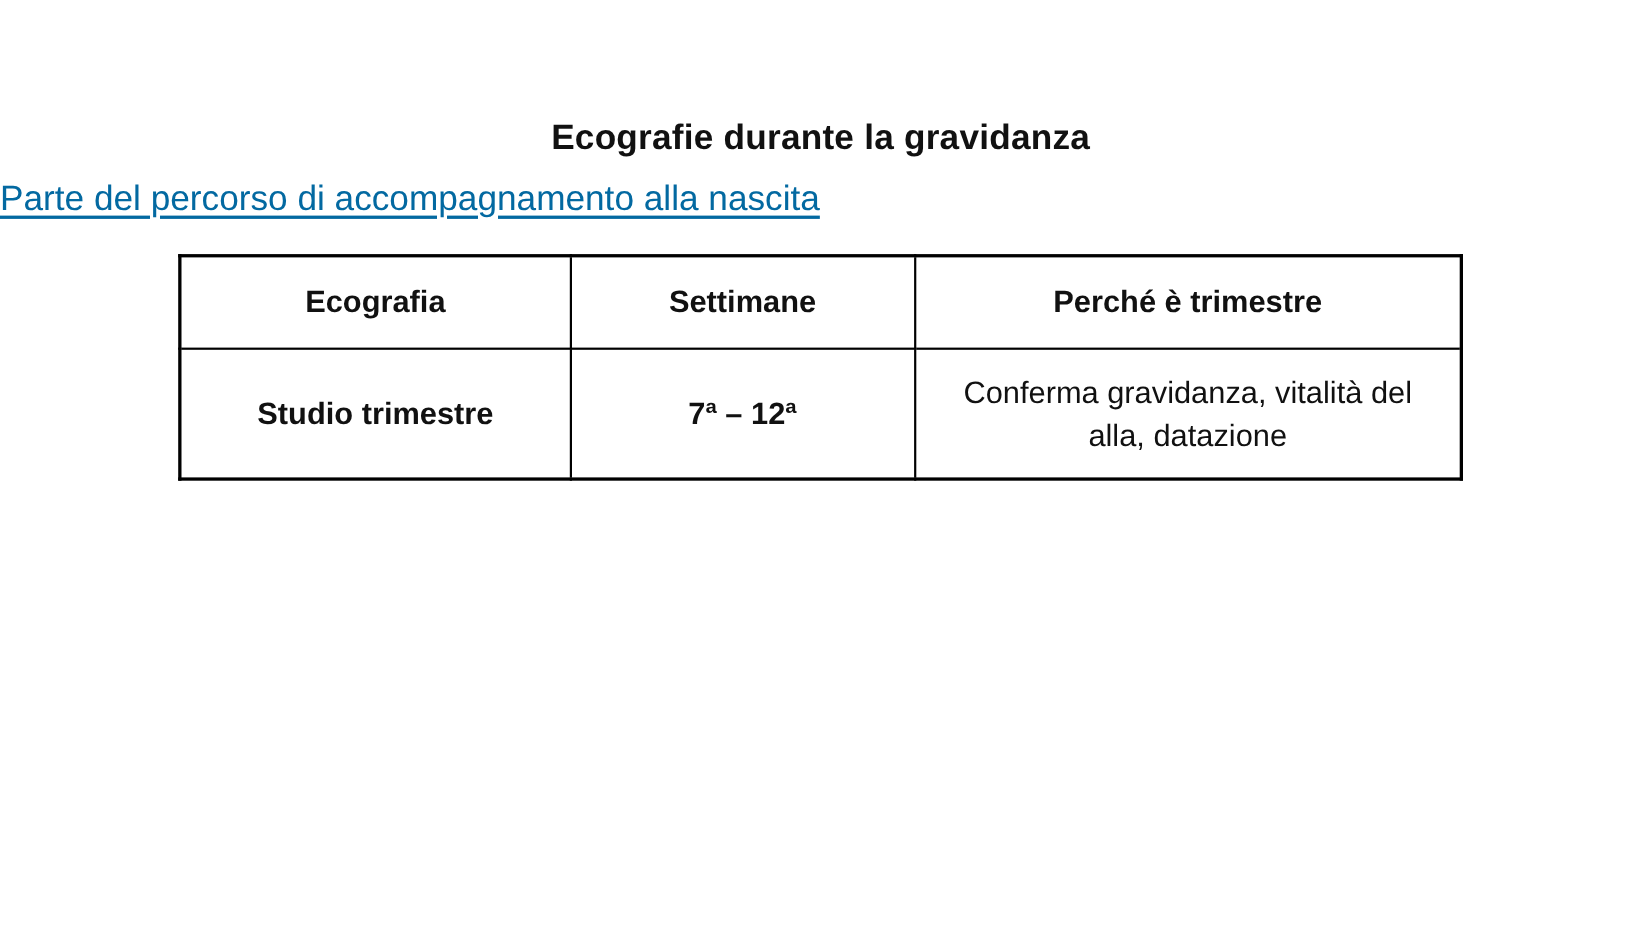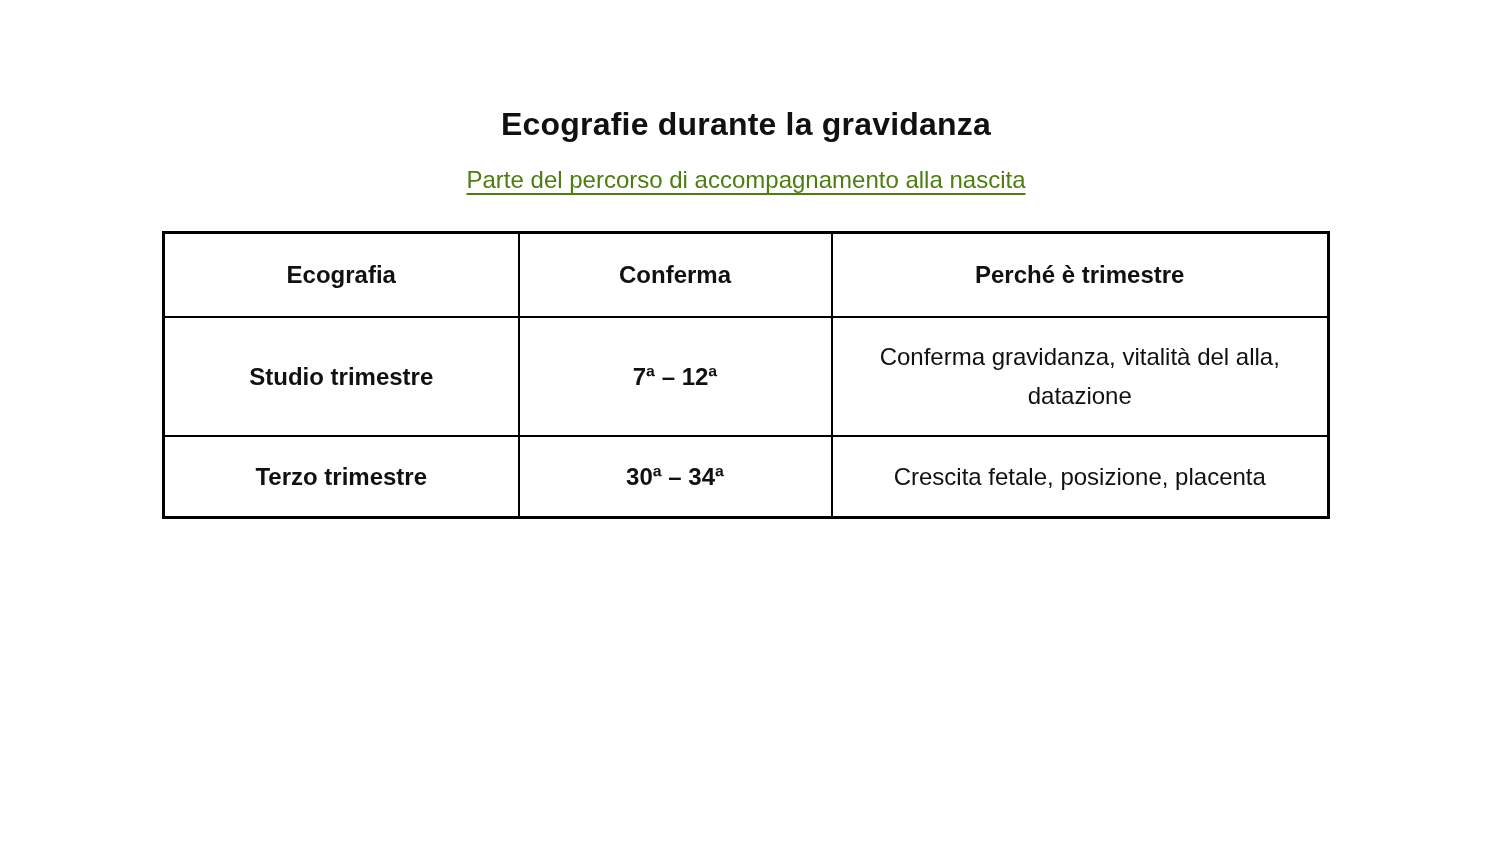--- a/index.html
+++ b/index.html
@@ -20,41 +20,40 @@
     padding-top: 106px;
     text-align: center;
     font-size: 32px;
     font-weight: 700;
     line-height: 36px;
     letter-spacing: 0.2px;
     color: #111111;
   }
   .page-subtitle {
     margin-top: 24px;
-    text-align: center;
-    font-size: 24px;
+    font-size: 32px;
     font-weight: 400;
     line-height: 28px;
     text-decoration: underline;
     text-underline-offset: 5px;
-    color: #4d7c0f;
+    color: #0369a1;
   }
   table.eco-table {
     margin: 37px auto 0 auto;
     width: 1165px;
     border-collapse: collapse;
     table-layout: fixed;
     border: 3px solid #000000;
   }
   table.eco-table th,
   table.eco-table td {
     border: 2px solid #000000;
     text-align: center;
     vertical-align: middle;
-    font-size: 24px;
+    font-size: 28px;
     padding: 0 24px;
     line-height: 39px;
     color: #111111;
   }
   table.eco-table th { font-weight: 700; }
   td.cell-name, td.cell-weeks { font-weight: 700; }
   td.cell-why { font-weight: 400; }
   .col-eco  { width: 355px; }
   .col-week { width: 313px; }
   .col-why  { width: 497px; }
@@ -73,31 +72,26 @@
 
   <table class="eco-table">
     <colgroup>
       <col class="col-eco">
       <col class="col-week">
       <col class="col-why">
     </colgroup>
     <thead>
       <tr class="header-row">
         <th>Ecografia</th>
-        <th>Conferma</th>
+        <th>Settimane</th>
         <th>Perché è trimestre</th>
       </tr>
     </thead>
     <tbody>
       <tr class="row-tall">
         <td class="cell-name">Studio trimestre</td>
         <td class="cell-weeks">7ª – 12ª</td>
         <td class="cell-why">Conferma gravidanza, vitalità del alla, datazione</td>
       </tr>
-      <tr class="row-short">
-        <td class="cell-name">Terzo trimestre</td>
-        <td class="cell-weeks">30ª – 34ª</td>
-        <td class="cell-why">Crescita fetale, posizione, placenta</td>
-      </tr>
     </tbody>
   </table>
 
 </div>
 
 </body></html>

